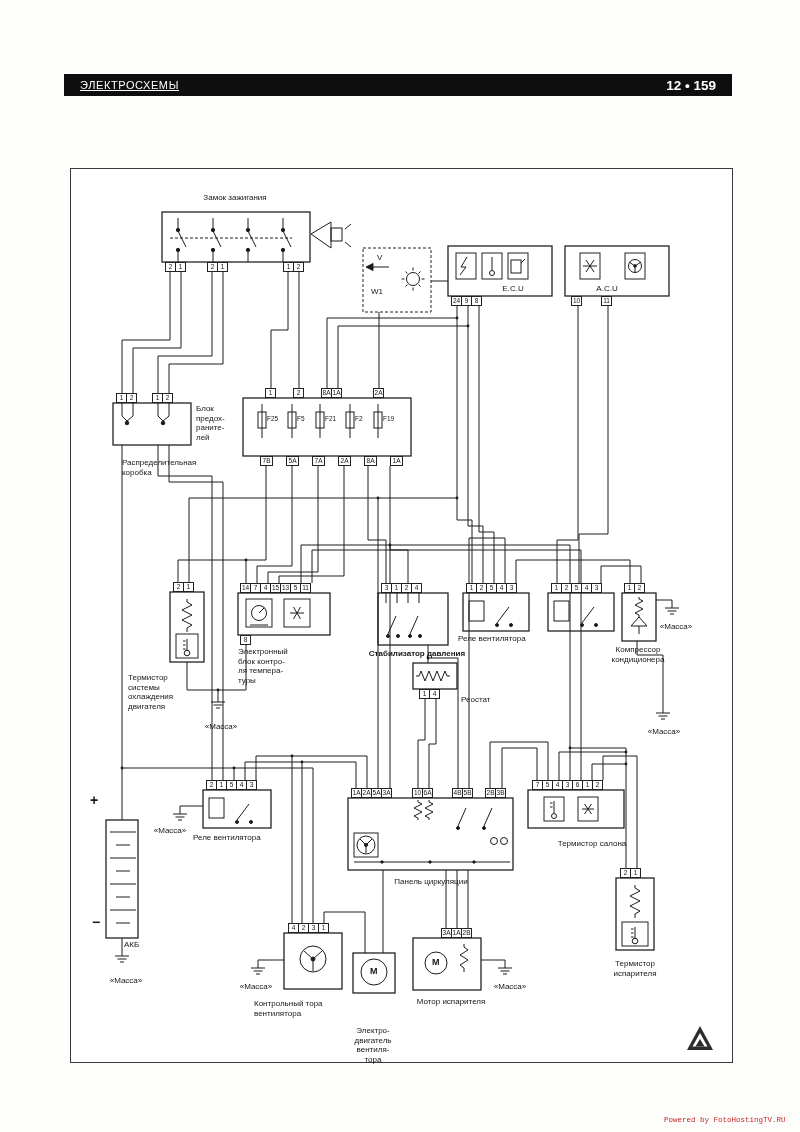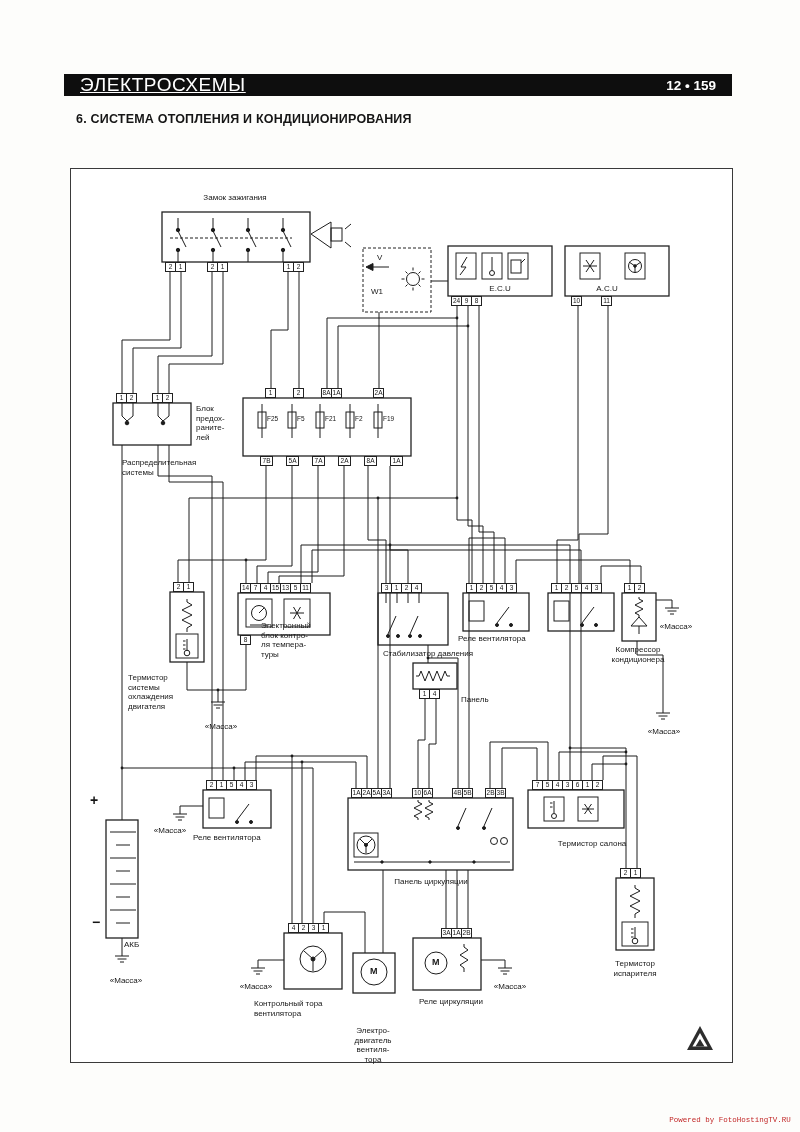--- a/index.html
+++ b/index.html
@@ -1,50 +1,49 @@
 <!DOCTYPE html>
 <html><head>
 <meta charset="utf-8">
 <style>
   html,body { margin:0; padding:0; background:#e8e8e6; }
   .page { position:relative; width:800px; height:1132px; background:#fdfdfb; overflow:hidden;
           font-family:"Liberation Sans", sans-serif; color:#151515; }
   .hdr { position:absolute; left:64px; top:74px; width:668px; height:22px; background:#0e0e0e;
          color:#fff; display:flex; justify-content:space-between; align-items:center;
          padding:0 16px; box-sizing:border-box; }
-  .hdr-left { font-size:19px; letter-spacing:.6px; text-decoration:underline; }
+  .hdr-left { font-size:11px; letter-spacing:.6px; text-decoration:underline; }
   .hdr-right { font-size:13.5px; font-weight:bold; }
   .doc-title { position:absolute; left:76px; top:112px; font-size:12.5px; font-weight:bold; letter-spacing:.2px; }
   .frame { position:absolute; left:70px; top:168px; width:661px; height:893px; border:1px solid #3a3a3a; background:#fff; }
   svg.wires { position:absolute; left:0; top:0; }
   .lbl { position:absolute; font-size:8px; line-height:9.5px; color:#161616; white-space:pre-line; }
   .tc { text-align:center; }
   .sm { font-size:6.5px; line-height:7px; }
   .pins { position:absolute; display:flex; }
   .pins.sp { gap:13px; }
   .pin { min-width:11px; height:10px; border:1px solid #222; background:#fff; box-sizing:border-box;
          font-size:6.5px; line-height:8.5px; text-align:center; padding:0 .5px; margin-left:-1px; }
   .pins .pin:first-child { margin-left:0; }
   .pins.sp .pin { margin-left:0; min-width:13px; }
   .msign { position:absolute; font-size:9px; font-weight:bold; }
   .plus { position:absolute; font-size:14px; font-weight:bold; }
-  .wm { position:absolute; left:664px; top:1116px; width:132px; text-align:center;
+  .wm { position:absolute; left:664px; top:1116px; width:132px; text-align:left;
         font-family:"Liberation Mono", monospace; font-size:7.5px; color:#c22727; }
 </style>
 </head>
 <body>
 
 <div class="page">
 
   <div class="hdr">
     <span class="hdr-left">ЭЛЕКТРОСХЕМЫ</span>
     <span class="hdr-right">12 • 159</span>
   </div>
 
-  <div class="doc-title">6.  СИСТЕМА ОТОПЛЕНИЯ И КОНДИЦИОНИРОВАНИЯ</div>
 
   <div class="frame"></div>
 
   <svg class="wires" width="800" height="1132" viewBox="0 0 800 1132">
     <defs>
       <g id="gnd" stroke="#1c1c1c" stroke-width="1" fill="none">
         <path d="M0,-8 V0 M-7,0 H7 M-4.5,3 H4.5 M-2,6 H2"></path>
       </g>
     </defs>
 
@@ -350,54 +349,54 @@
     <g>
       <polygon points="700,1026 687,1050 713,1050" fill="#2d2d2d"></polygon>
       <polygon points="700,1033 692.5,1046.5 707.5,1046.5" fill="#ffffff"></polygon>
       <polygon points="700,1039 695.5,1046.5 704.5,1046.5" fill="#2d2d2d"></polygon>
     </g>
   </svg>
 
   <div class="lbl tc" style="left:160px;top:193px;width:150px;">Замок зажигания</div>
   <div class="lbl" style="left:377px;top:253px;">V</div>
   <div class="lbl" style="left:371px;top:287px;">W1</div>
-  <div class="lbl tc" style="left:448px;top:284px;width:104px;">E.C.U</div>
+  <div class="lbl tc" style="left:448px;top:284px;width:104px;padding-left:13px;">E.C.U</div>
   <div class="lbl tc" style="left:565px;top:284px;width:84px;">A.C.U</div>
   <div class="lbl" style="left:196px;top:404px;">Блок
 предох-
 раните-
 лей</div>
   <div class="lbl" style="left:122px;top:458px;">Распределительная
-системы</div>
+коробка</div>
   <div class="lbl" style="left:128px;top:673px;">Термистор
 системы
 охлаждения
 двигателя</div>
-  <div class="lbl" style="left:238px;top:621px;margin-left:23px;">Электронный
+  <div class="lbl" style="left:238px;top:647px;">Электронный
 блок контро-
 ля темпера-
 туры</div>
-  <div class="lbl tc" style="left:368px;top:649px;width:120px;">Стабилизатор давления</div>
+  <div class="lbl tc" style="left:357px;top:649px;width:120px;font-weight:bold;">Стабилизатор давления</div>
   <div class="lbl" style="left:458px;top:634px;">Реле вентилятора</div>
   <div class="lbl tc" style="left:588px;top:645px;width:100px;">Компрессор
 кондиционера</div>
-  <div class="lbl" style="left:461px;top:695px;">Панель</div>
+  <div class="lbl" style="left:461px;top:695px;">Реостат</div>
   <div class="lbl" style="left:193px;top:833px;">Реле вентилятора</div>
   <div class="lbl tc" style="left:372px;top:877px;width:118px;">Панель циркуляции</div>
   <div class="lbl tc" style="left:532px;top:839px;width:120px;">Термистор салона</div>
   <div class="lbl tc" style="left:585px;top:959px;width:100px;">Термистор
 испарителя</div>
   <div class="lbl" style="left:124px;top:940px;">АКБ</div>
   <div class="lbl" style="left:254px;top:999px;">Контрольный тора
 вентилятора</div>
   <div class="lbl tc" style="left:344px;top:1026px;width:58px;">Электро-
 двигатель
 вентиля-
 тора</div>
-  <div class="lbl tc" style="left:406px;top:997px;width:90px;">Реле циркуляции</div>
+  <div class="lbl tc" style="left:406px;top:997px;width:90px;">Мотор испарителя</div>
 
   <div class="lbl tc" style="left:191px;top:722px;width:60px;">«Масса»</div>
   <div class="lbl tc" style="left:646px;top:622px;width:60px;">«Масса»</div>
   <div class="lbl tc" style="left:634px;top:727px;width:60px;">«Масса»</div>
   <div class="lbl tc" style="left:140px;top:826px;width:60px;">«Масса»</div>
   <div class="lbl tc" style="left:96px;top:976px;width:60px;">«Масса»</div>
   <div class="lbl tc" style="left:226px;top:982px;width:60px;">«Масса»</div>
   <div class="lbl tc" style="left:480px;top:982px;width:60px;">«Масса»</div>
 
   <div class="lbl sm" style="left:267px;top:415px;">F25</div>

